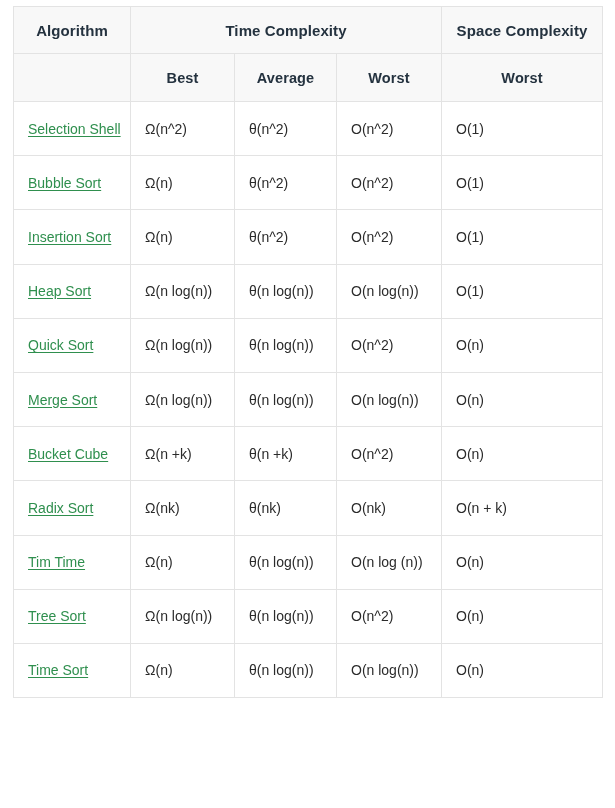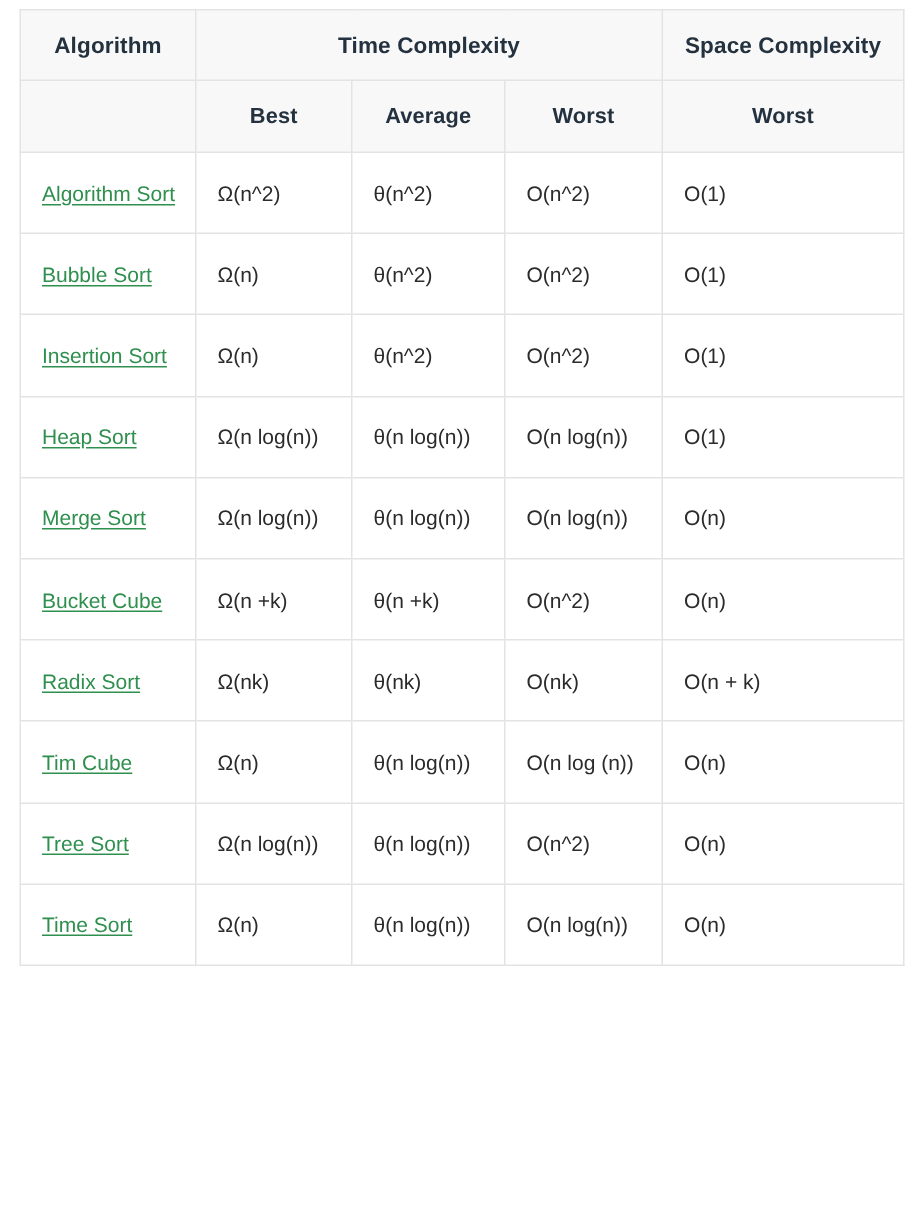--- a/index.html
+++ b/index.html
@@ -111,21 +111,21 @@
         <th class="blank-cell"></th>
         <th>Best</th>
         <th>Average</th>
         <th>Worst</th>
         <th>Worst</th>
       </tr>
     </thead>
 
     <tbody id="table-body">
         <tr>
-          <td class="algo-cell"><a class="algo-link">Algorithm Sort</a></td>
+          <td class="algo-cell"><a class="algo-link">Selection Shell</a></td>
           <td>Ω(n^2)</td>
           <td>θ(n^2)</td>
           <td>O(n^2)</td>
           <td>O(1)</td>
         </tr>
         <tr>
           <td class="algo-cell"><a class="algo-link">Bubble Sort</a></td>
           <td>Ω(n)</td>
           <td>θ(n^2)</td>
           <td>O(n^2)</td>
@@ -137,20 +137,27 @@
           <td>θ(n^2)</td>
           <td>O(n^2)</td>
           <td>O(1)</td>
         </tr>
         <tr>
           <td class="algo-cell"><a class="algo-link">Heap Sort</a></td>
           <td>Ω(n log(n))</td>
           <td>θ(n log(n))</td>
           <td>O(n log(n))</td>
           <td>O(1)</td>
+        </tr>
+        <tr>
+          <td class="algo-cell"><a class="algo-link">Quick Sort</a></td>
+          <td>Ω(n log(n))</td>
+          <td>θ(n log(n))</td>
+          <td>O(n^2)</td>
+          <td>O(n)</td>
         </tr>
         <tr>
           <td class="algo-cell"><a class="algo-link">Merge Sort</a></td>
           <td>Ω(n log(n))</td>
           <td>θ(n log(n))</td>
           <td>O(n log(n))</td>
           <td>O(n)</td>
         </tr>
         <tr>
           <td class="algo-cell"><a class="algo-link">Bucket Cube</a></td>
@@ -160,21 +167,21 @@
           <td>O(n)</td>
         </tr>
         <tr>
           <td class="algo-cell"><a class="algo-link">Radix Sort</a></td>
           <td>Ω(nk)</td>
           <td>θ(nk)</td>
           <td>O(nk)</td>
           <td>O(n + k)</td>
         </tr>
         <tr>
-          <td class="algo-cell"><a class="algo-link">Tim Cube</a></td>
+          <td class="algo-cell"><a class="algo-link">Tim Time</a></td>
           <td>Ω(n)</td>
           <td>θ(n log(n))</td>
           <td>O(n log (n))</td>
           <td>O(n)</td>
         </tr>
         <tr>
           <td class="algo-cell"><a class="algo-link">Tree Sort</a></td>
           <td>Ω(n log(n))</td>
           <td>θ(n log(n))</td>
           <td>O(n^2)</td>

